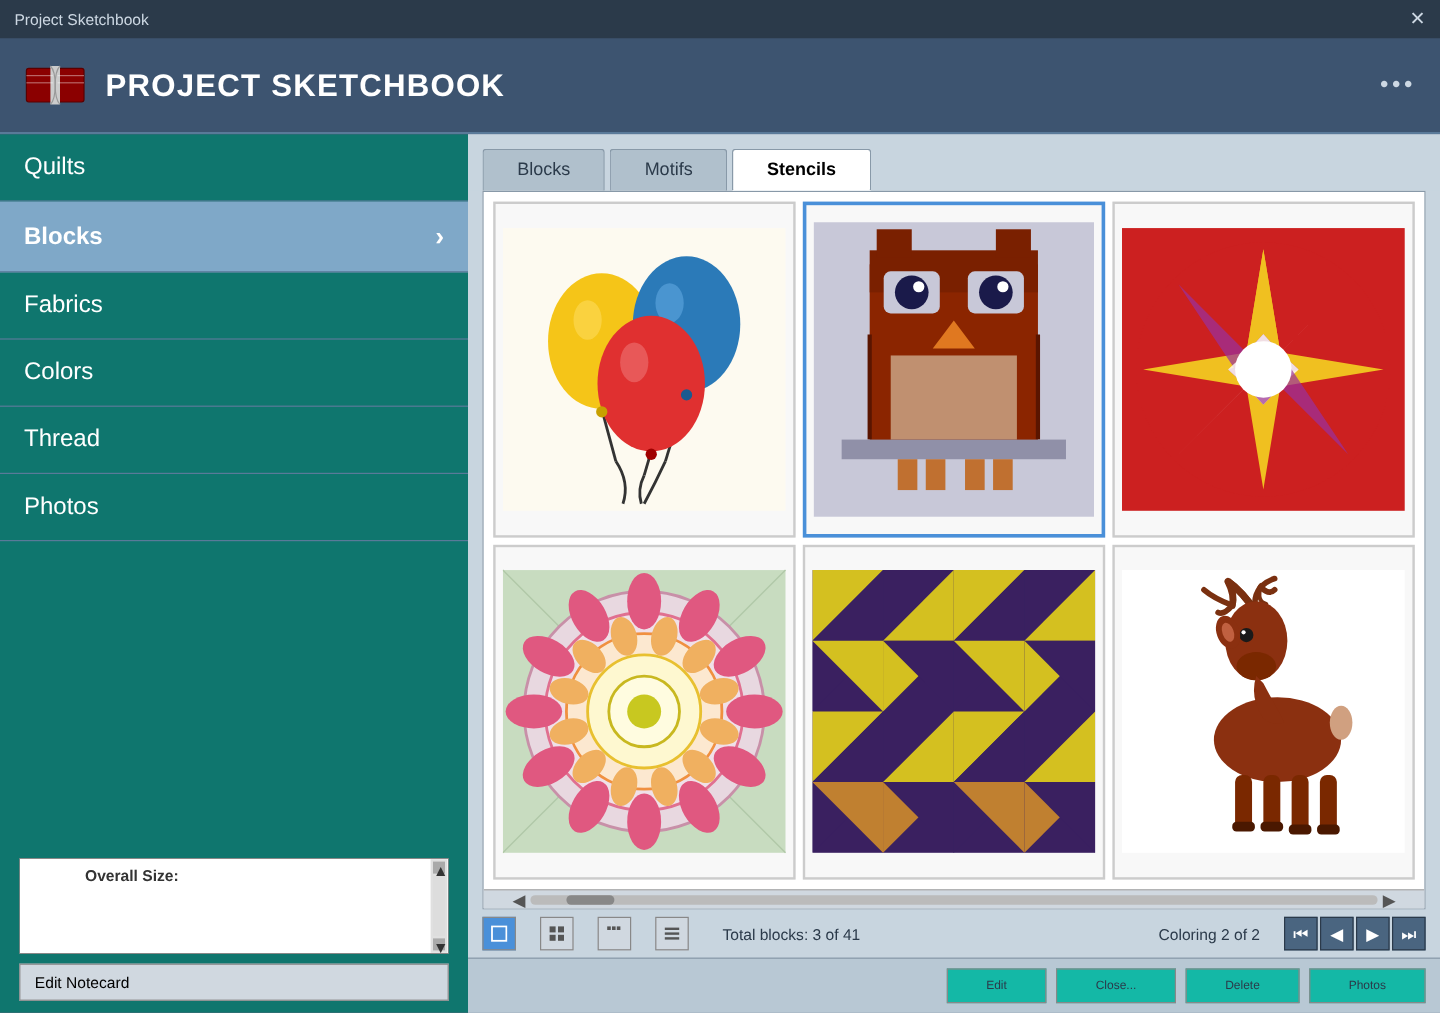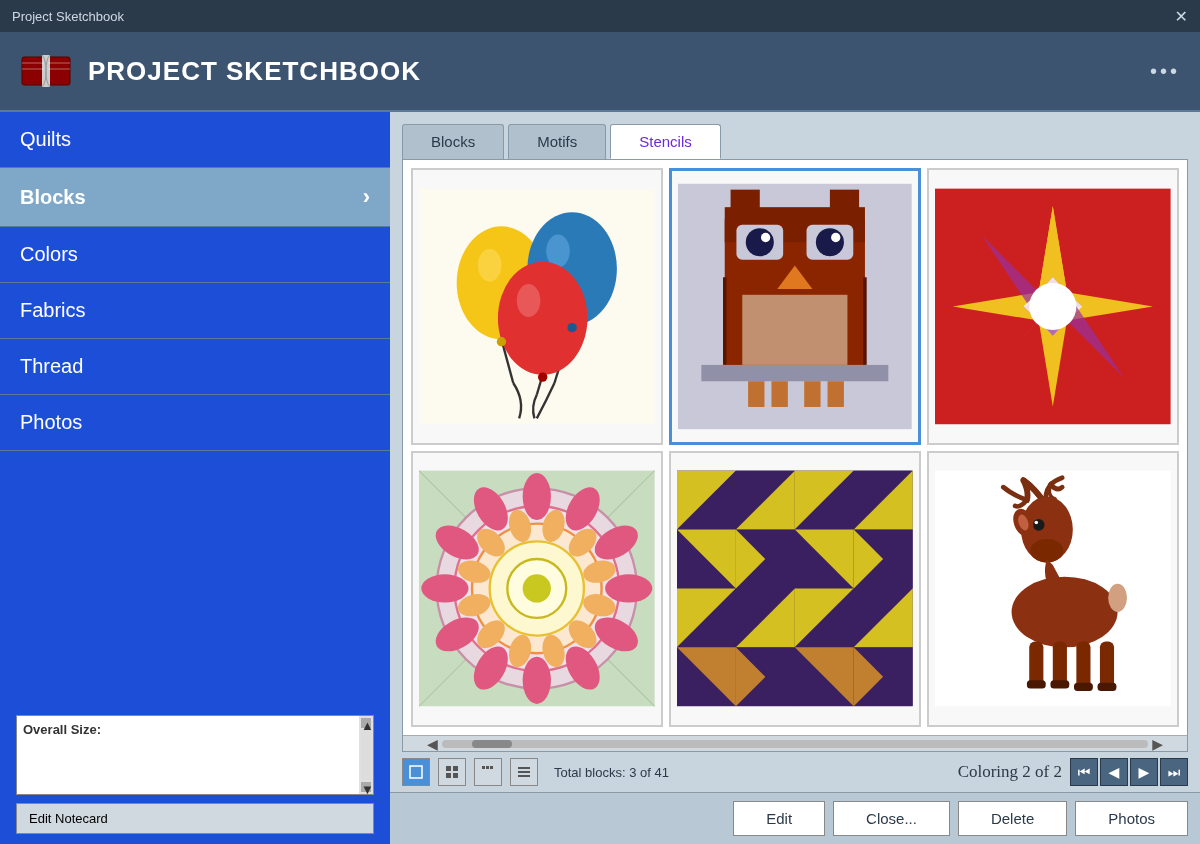--- a/index.html
+++ b/index.html
@@ -56,21 +56,21 @@
 
     
     .main {
       display: flex;
       height: calc(844px - 32px - 80px);
     }
 
     
     .sidebar {
       width: 390px;
-      background: #1d4ed8;
+      background: #0f766e;
       display: flex;
       flex-direction: column;
       flex-shrink: 0;
     }
     .sidebar-nav {
       flex: 1;
     }
     .sidebar-item {
       padding: 16px 20px;
       color: white;
@@ -151,22 +151,22 @@
       border: 1px solid #8899a8;
       border-bottom: none;
       cursor: pointer;
       font-size: 15px;
       color: #2b3a4a;
       border-radius: 3px 3px 0 0;
     }
     .tab.active {
       background: white;
       border-bottom: 1px solid white;
-      color: #6d28d9;
-      font-weight: normal;
+      color: #000000;
+      font-weight: bold;
       z-index: 1;
     }
 
     
     .gallery-wrapper {
       background: white;
       margin: 0 12px;
       border: 1px solid #8899a8;
       flex: 1;
       overflow: hidden;
@@ -230,44 +230,43 @@
       font-size: 14px;
       padding: 0 4px;
     }
 
     
     .bottom-toolbar {
       background: #c8d5df;
       padding: 6px 12px;
       display: flex;
       align-items: center;
-      gap: 8px;
+      gap: 20px;
     }
     .view-btn {
       width: 28px;
       height: 28px;
       background: #d0d8e0;
       border: 1px solid #888;
       cursor: pointer;
       display: flex;
       align-items: center;
       justify-content: center;
       font-size: 10px;
     }
     .view-btn.active { background: #4a90d9; }
     .total-label {
       font-size: 13px;
       color: #2b3a4a;
       margin-left: 8px;
     }
     .coloring-label {
-      font-size: 17px;
+      font-size: 13px;
       color: #2b3a4a;
       margin-left: auto;
-      font-family: Liberation Serif, serif;
     }
     .nav-btns {
       display: flex;
       gap: 2px;
     }
     .nav-btn {
       width: 28px;
       height: 28px;
       background: #4a6580;
       border: 1px solid #2b3a4a;
@@ -283,23 +282,23 @@
     .action-bar {
       background: #b8c8d4;
       padding: 8px 12px;
       display: flex;
       gap: 8px;
       justify-content: flex-end;
       border-top: 1px solid #8899a8;
     }
     .action-btn {
       padding: 8px 32px;
-      background: #ffffff;
+      background: #14b8a6;
       border: 1px solid #888;
-      font-size: 15px;
+      font-size: 10px;
       cursor: pointer;
       color: #2b3a4a;
     }
   </style>
 </head>
 <body>
 
 <div class="title-bar">
   <span>Project Sketchbook</span>
   <span class="title-bar-close">✕</span>
@@ -329,35 +328,35 @@
   <div class="sidebar">
     <div class="sidebar-nav">
       <div class="sidebar-item">
         <span>Quilts</span>
       </div>
       <div class="sidebar-item active">
         <span>Blocks</span>
         <span class="sidebar-chevron">›</span>
       </div>
       <div class="sidebar-item">
+        <span>Fabrics</span>
+      </div>
+      <div class="sidebar-item">
         <span>Colors</span>
-      </div>
-      <div class="sidebar-item">
-        <span>Fabrics</span>
       </div>
       <div class="sidebar-item">
         <span>Thread</span>
       </div>
       <div class="sidebar-item">
         <span>Photos</span>
       </div>
     </div>
 
     <div class="notecard-text-area">
-      <div style="font-weight:bold;">Overall Size:</div>
+      <div style="font-weight:bold;margin-left:48px;">Overall Size:</div>
       <div class="notecard-scrollbar">
         <div style="width:10px;height:10px;background:#aaa;margin-top:2px;cursor:pointer;">▲</div>
         <div style="flex:1;width:10px;background:#ddd;margin:2px 0;"></div>
         <div style="width:10px;height:10px;background:#aaa;margin-bottom:2px;cursor:pointer;">▼</div>
       </div>
     </div>
     <button class="edit-notecard-btn">Edit Notecard</button>
   </div>
 
   <div class="content">

